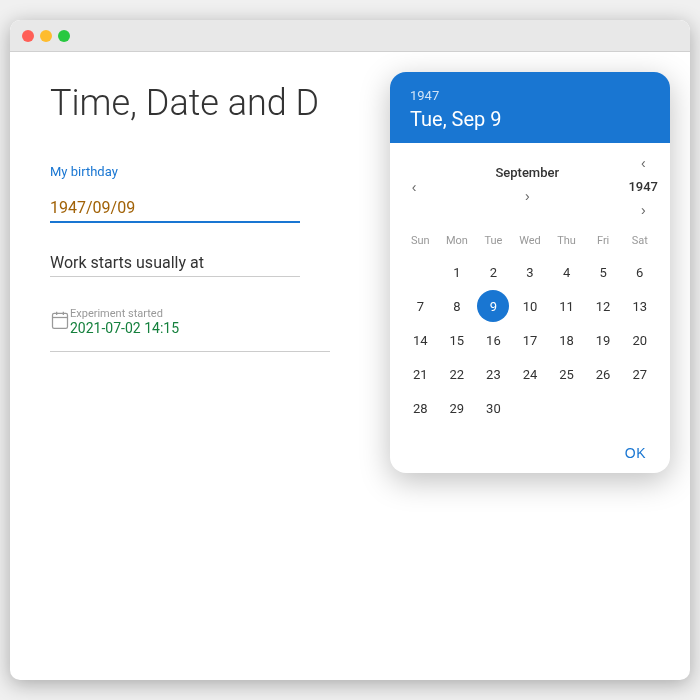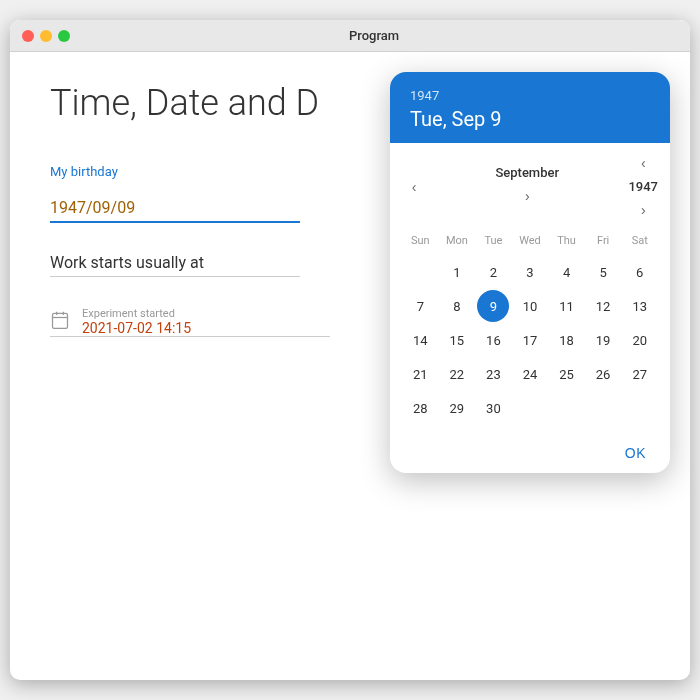--- a/index.html
+++ b/index.html
@@ -98,22 +98,21 @@
       color: #333;
       padding-bottom: 4px;
       border-bottom: 1px solid #ccc;
       display: block;
       width: 250px;
     }
 
     .field-with-icon {
       display: flex;
       align-items: center;
-      gap: 12px;
-      padding-bottom: 0;
+      padding-bottom: 15px;
       border-bottom: 1px solid #ccc;
       width: 280px;
     }
 
     .calendar-icon-small {
       color: #999;
       font-size: 18px;
     }
 
     .field-with-icon-text {
@@ -121,21 +120,21 @@
       flex-direction: column;
     }
 
     .field-with-icon-label {
       font-size: 11px;
       color: #999;
     }
 
     .field-with-icon-value {
       font-size: 14px;
-      color: #c2410c;
+      color: #15803d;
     }
 
     
     .calendar-popup {
       position: absolute;
       top: 20px;
       right: 20px;
       width: 280px;
       background: #fff;
       border-radius: 16px;
@@ -264,21 +263,20 @@
 </head>
 <body>
 
 <div class="window">
   <div class="titlebar">
     <div class="traffic-lights">
       <div class="traffic-light tl-close"></div>
       <div class="traffic-light tl-minimize"></div>
       <div class="traffic-light tl-maximize"></div>
     </div>
-    <span class="title-text">Program</span>
   </div>
 
   <div class="content">
     <h1 class="page-title">Time, Date and D</h1>
 
     <div class="field-group">
       <span class="field-label">My birthday</span>
       <span class="field-value">1947/09/09</span>
     </div>
 

